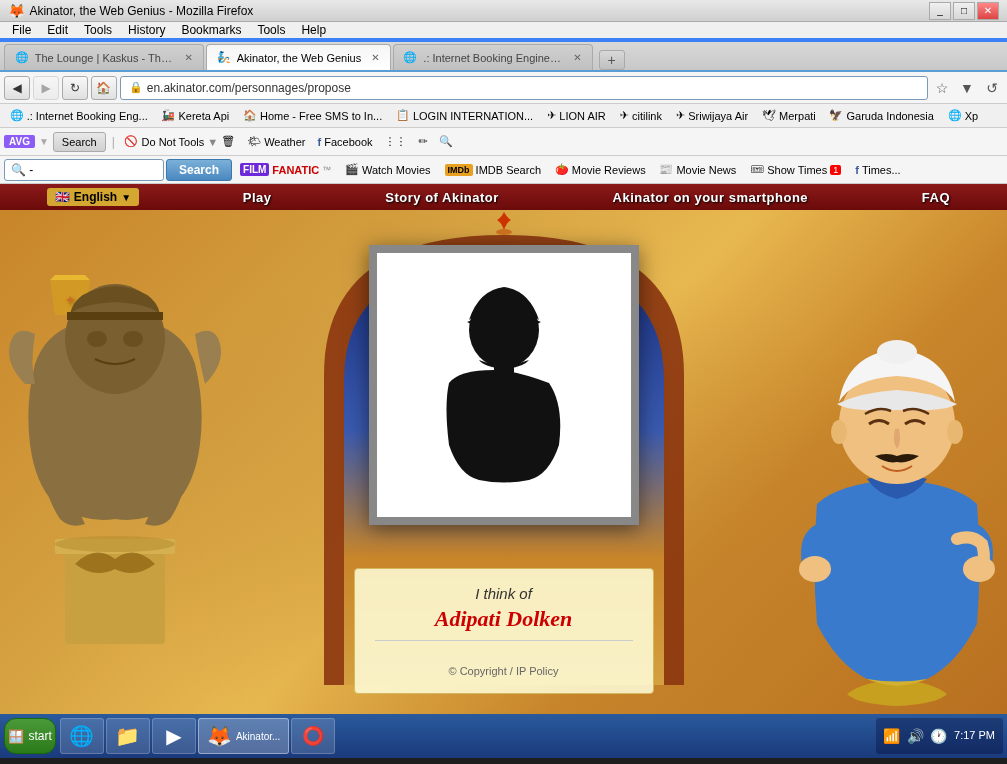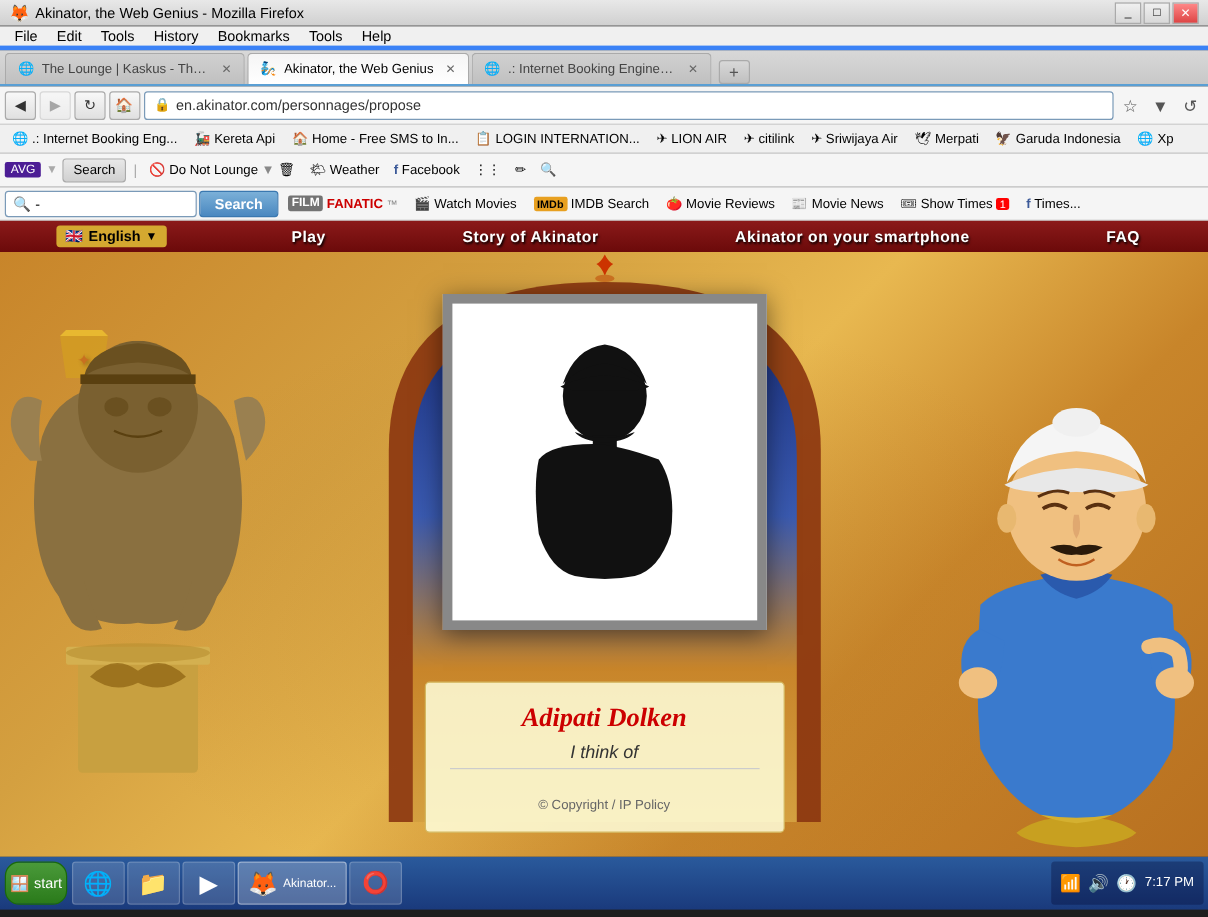--- a/index.html
+++ b/index.html
@@ -95,21 +95,21 @@
     .toolbar2 {
       background: #f5f5f5;
       height: 28px;
       display: flex;
       align-items: center;
       padding: 0 4px;
       gap: 4px;
       border-bottom: 1px solid #ccc;
       overflow: hidden;
     }
-    .avg-badge { background: #4c1d95; color: #fff; font-size: 10px; font-weight: normal; padding: 1px 5px; border-radius: 2px; }
+    .avg-badge { background: #8b5cf6; color: #fff; font-size: 10px; font-weight: bold; padding: 1px 5px; border-radius: 2px; }
     .search-input-small { height: 20px; width: 180px; border: 1px solid #aaa; border-radius: 3px; padding: 0 4px; font-size: 11px; background: #fff; }
     .search-btn-small { height: 20px; padding: 0 8px; background: linear-gradient(to bottom, #e8e8e8, #d0d0d0); border: 1px solid #aaa; border-radius: 3px; font-size: 11px; cursor: pointer; }
     .toolbar2-item { display: flex; align-items: center; gap: 3px; font-size: 11px; cursor: pointer; padding: 2px 4px; }
 
     
     .toolbar3 {
       background: #f5f5f5;
       height: 28px;
       display: flex;
       align-items: center;
@@ -330,21 +330,21 @@
 
 <div class="toolbar2">
   <span class="avg-badge">AVG</span>
   <span style="color:#aaa; font-size:10px;">▼</span>
   <button class="search-btn-small">
     <span>Search</span>
   </button>
   <span style="color:#aaa; margin: 0 2px;">|</span>
   <div class="toolbar2-item">
     <span>🚫</span>
-    <span>Do Not Lounge</span>
+    <span>Do Not Tools</span>
     <span style="color:#888;">▼</span>
     <span>🗑</span>
   </div>
   <div class="toolbar2-item">
     <span>🌤</span>
     <span>Weather</span>
   </div>
   <div class="toolbar2-item">
     <span style="color:#3b5998; font-weight:bold;">f</span>
     <span>Facebook</span>
@@ -359,21 +359,21 @@
     <span>🔍</span>
   </div>
 </div>
 
 <div class="toolbar3">
   <input class="search-input-main" value="🔍 -" style="">
   <button class="search-btn-main">
     <span>Search</span>
   </button>
   <div class="toolbar3-item">
-    <span style="background:#737373;color:#fff;padding:1px 3px;border-radius:2px;font-size:10px;font-weight:bold;">FILM</span>
+    <span style="background:#6d28d9;color:#fff;padding:1px 3px;border-radius:2px;font-size:10px;font-weight:bold;">FILM</span>
     <span style="font-weight:bold; color:#c00; font-size:11px;">FANATIC</span>
     <span style="font-size:9px; color:#888;">™</span>
   </div>
   <div class="toolbar3-item">
     <span>🎬</span>
     <span>Watch Movies</span>
   </div>
   <div class="toolbar3-item">
     <span style="background:#e8a020;color:#000;padding:1px 3px;font-size:9px;font-weight:bold;border-radius:2px;">IMDb</span>
     <span>IMDB Search</span>
@@ -486,22 +486,22 @@
       <rect x="65" y="88" width="20" height="20" fill="#111"></rect>
 
       <path d="M20,108 Q30,95 65,95 Q85,95 120,108 Q135,130 130,170 Q120,200 100,205 Q75,210 50,205 Q30,200 20,170 Q15,130 20,108Z" fill="#111"></path>
 
       <path d="M50,85 Q75,95 100,85 Q95,92 75,94 Q55,92 50,85Z" fill="#111"></path>
     </svg>
   </div>
 
   <div class="result-text" style="bottom:20px;">
     <div style="background:rgba(255,255,220,0.85); padding:16px 20px; border-radius:4px; border: 1px solid #d4b860;">
+      <div style="color:#333; font-size:15px; font-style:italic; margin-bottom:4px;">I think of</div>
       <div style="color:#cc0000; font-size:22px; font-weight:bold; font-style:italic; font-family:Georgia,serif; margin-bottom:8px;">Adipati Dolken</div>
-      <div style="color:#333; font-size:15px; font-style:italic; margin-bottom:4px;">I think of</div>
       <div style="color:#666; font-size:11px; border-top:1px solid #ccc; padding-top:24px;">© Copyright / IP Policy</div>
     </div>
   </div>
 
   <div style="position:absolute; right:0; bottom:0; width:220px; height:430px;">
     <svg width="220" height="430" viewBox="0 0 220 430">
 
       <path d="M60,410 Q80,395 110,398 Q140,395 160,410 Q150,420 110,422 Q70,420 60,410Z" fill="#c8a020"></path>
       <path d="M80,395 Q100,375 110,380 Q120,375 140,395 Q130,400 110,402 Q90,400 80,395Z" fill="#d4b030"></path>
       <path d="M110,375 Q115,360 120,350" stroke="#c80000" stroke-width="3" fill="none"></path>

